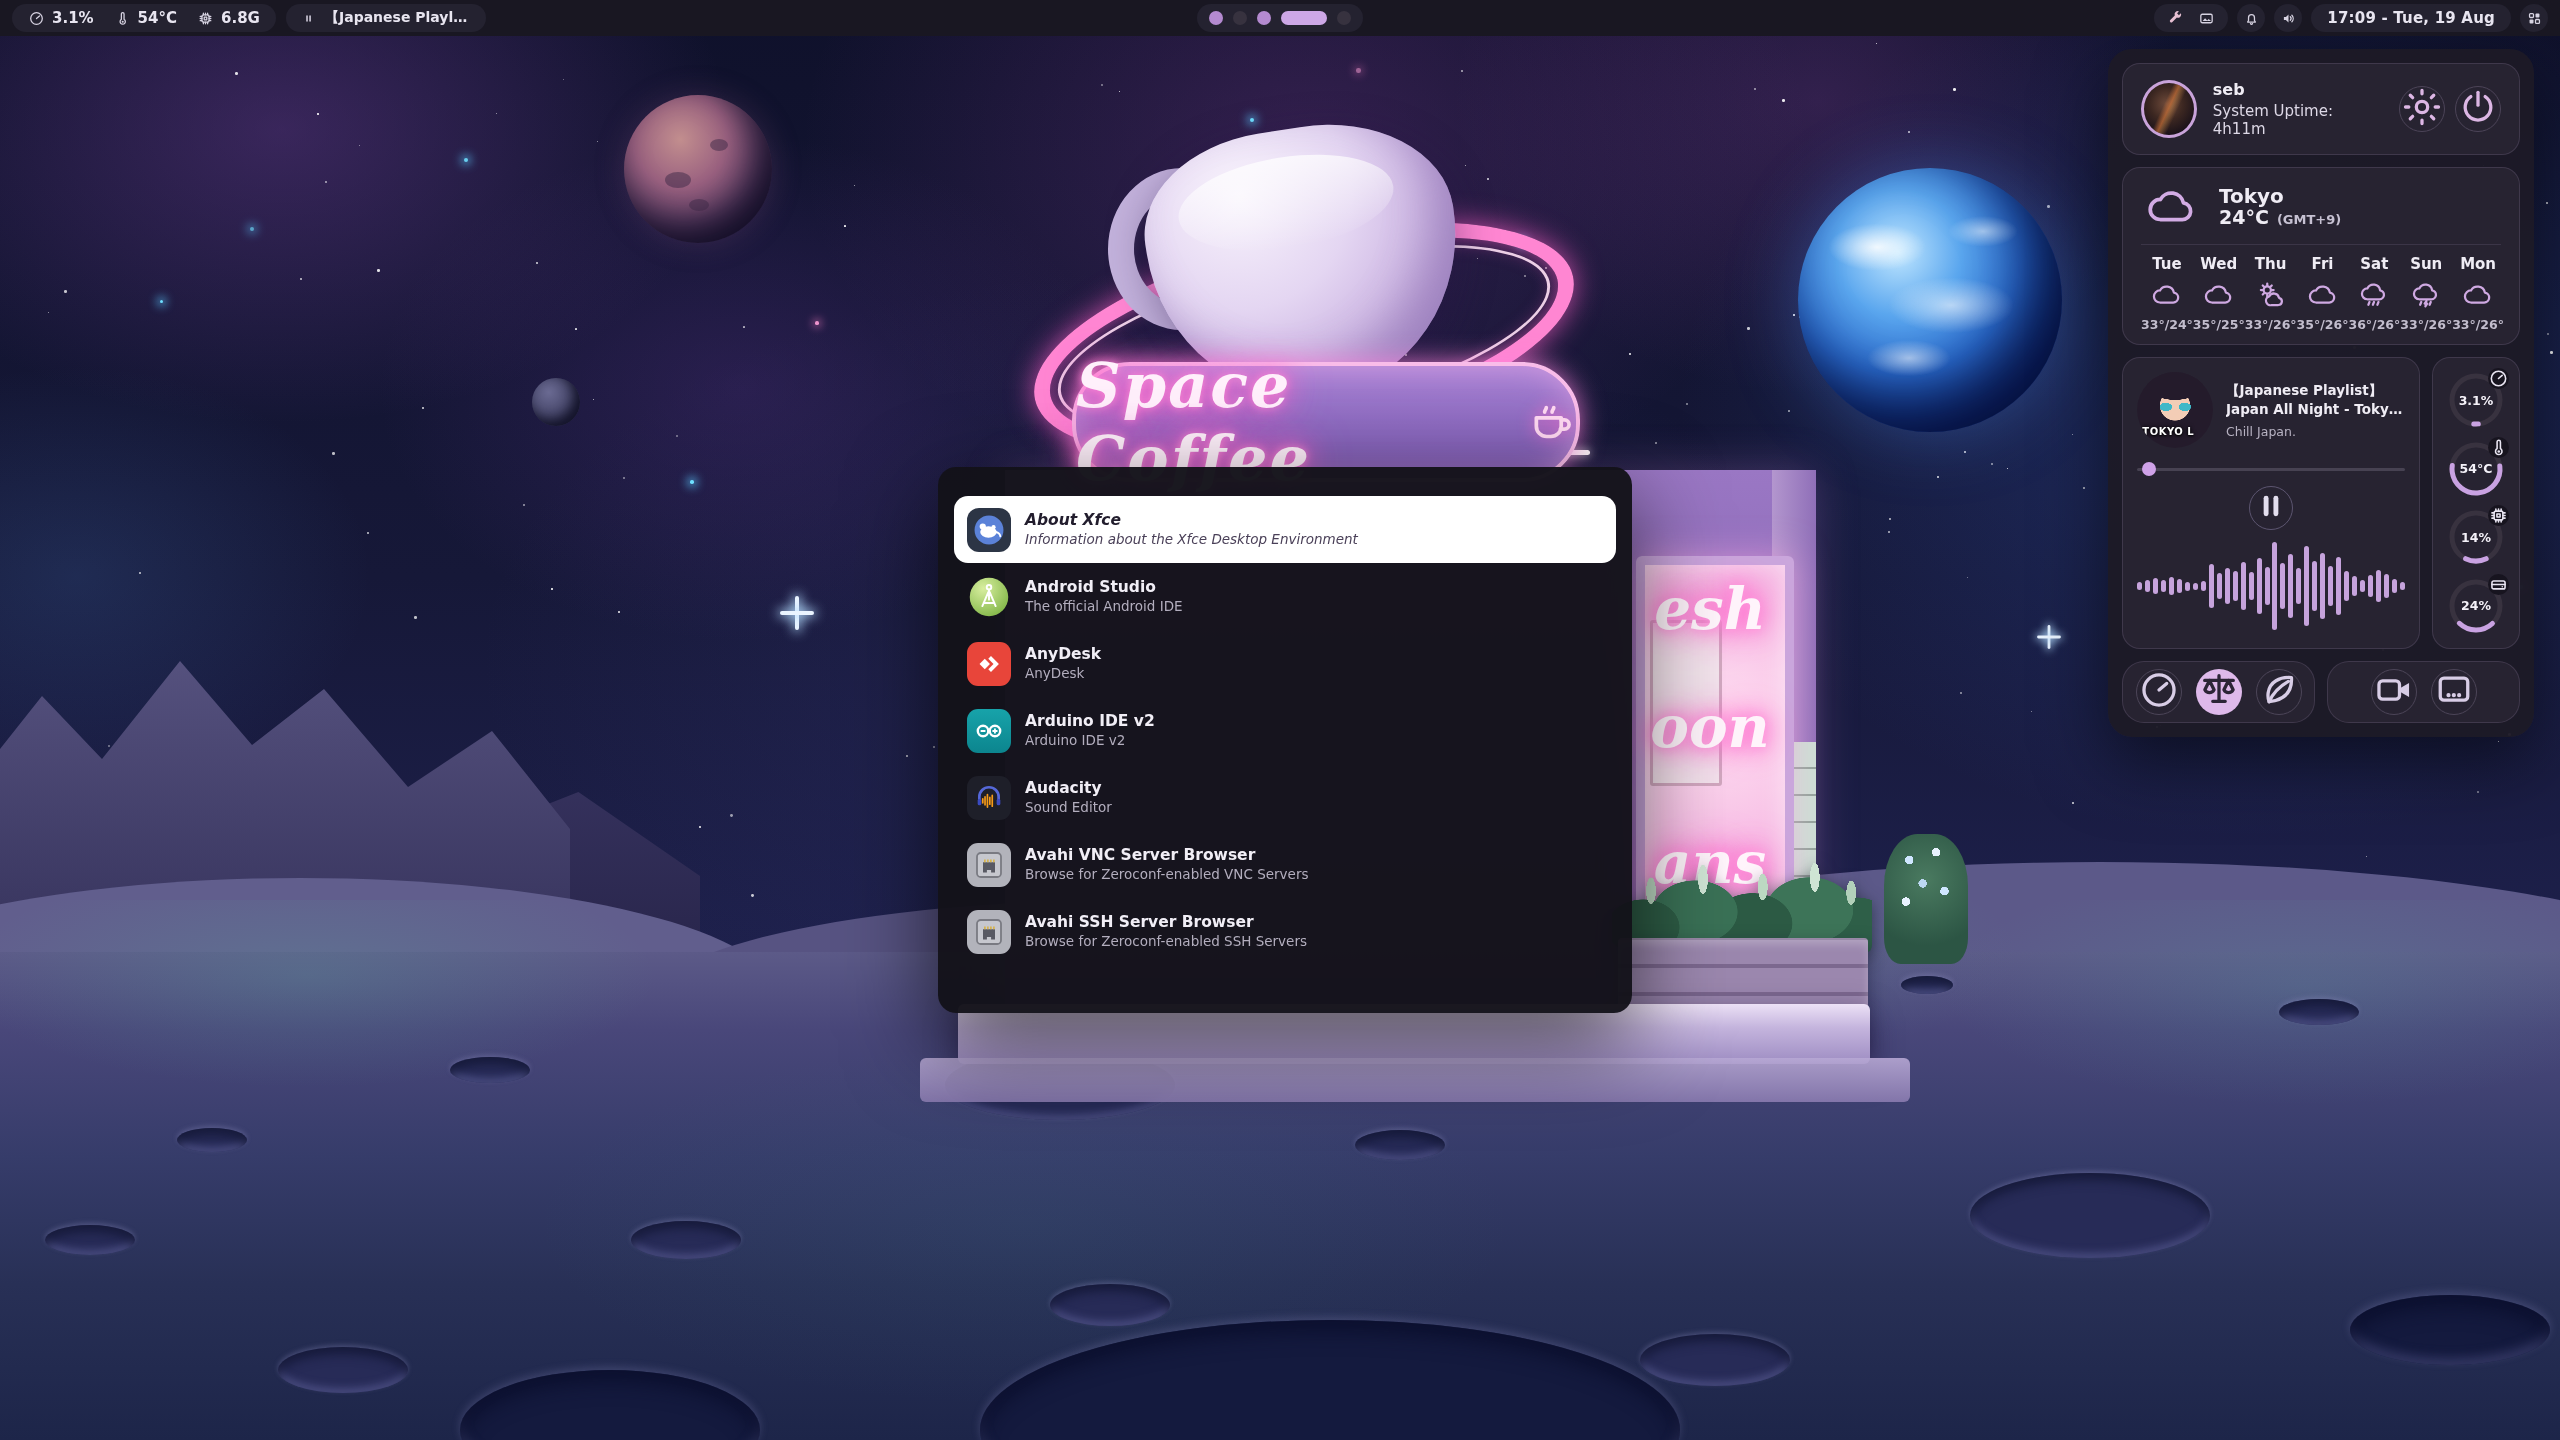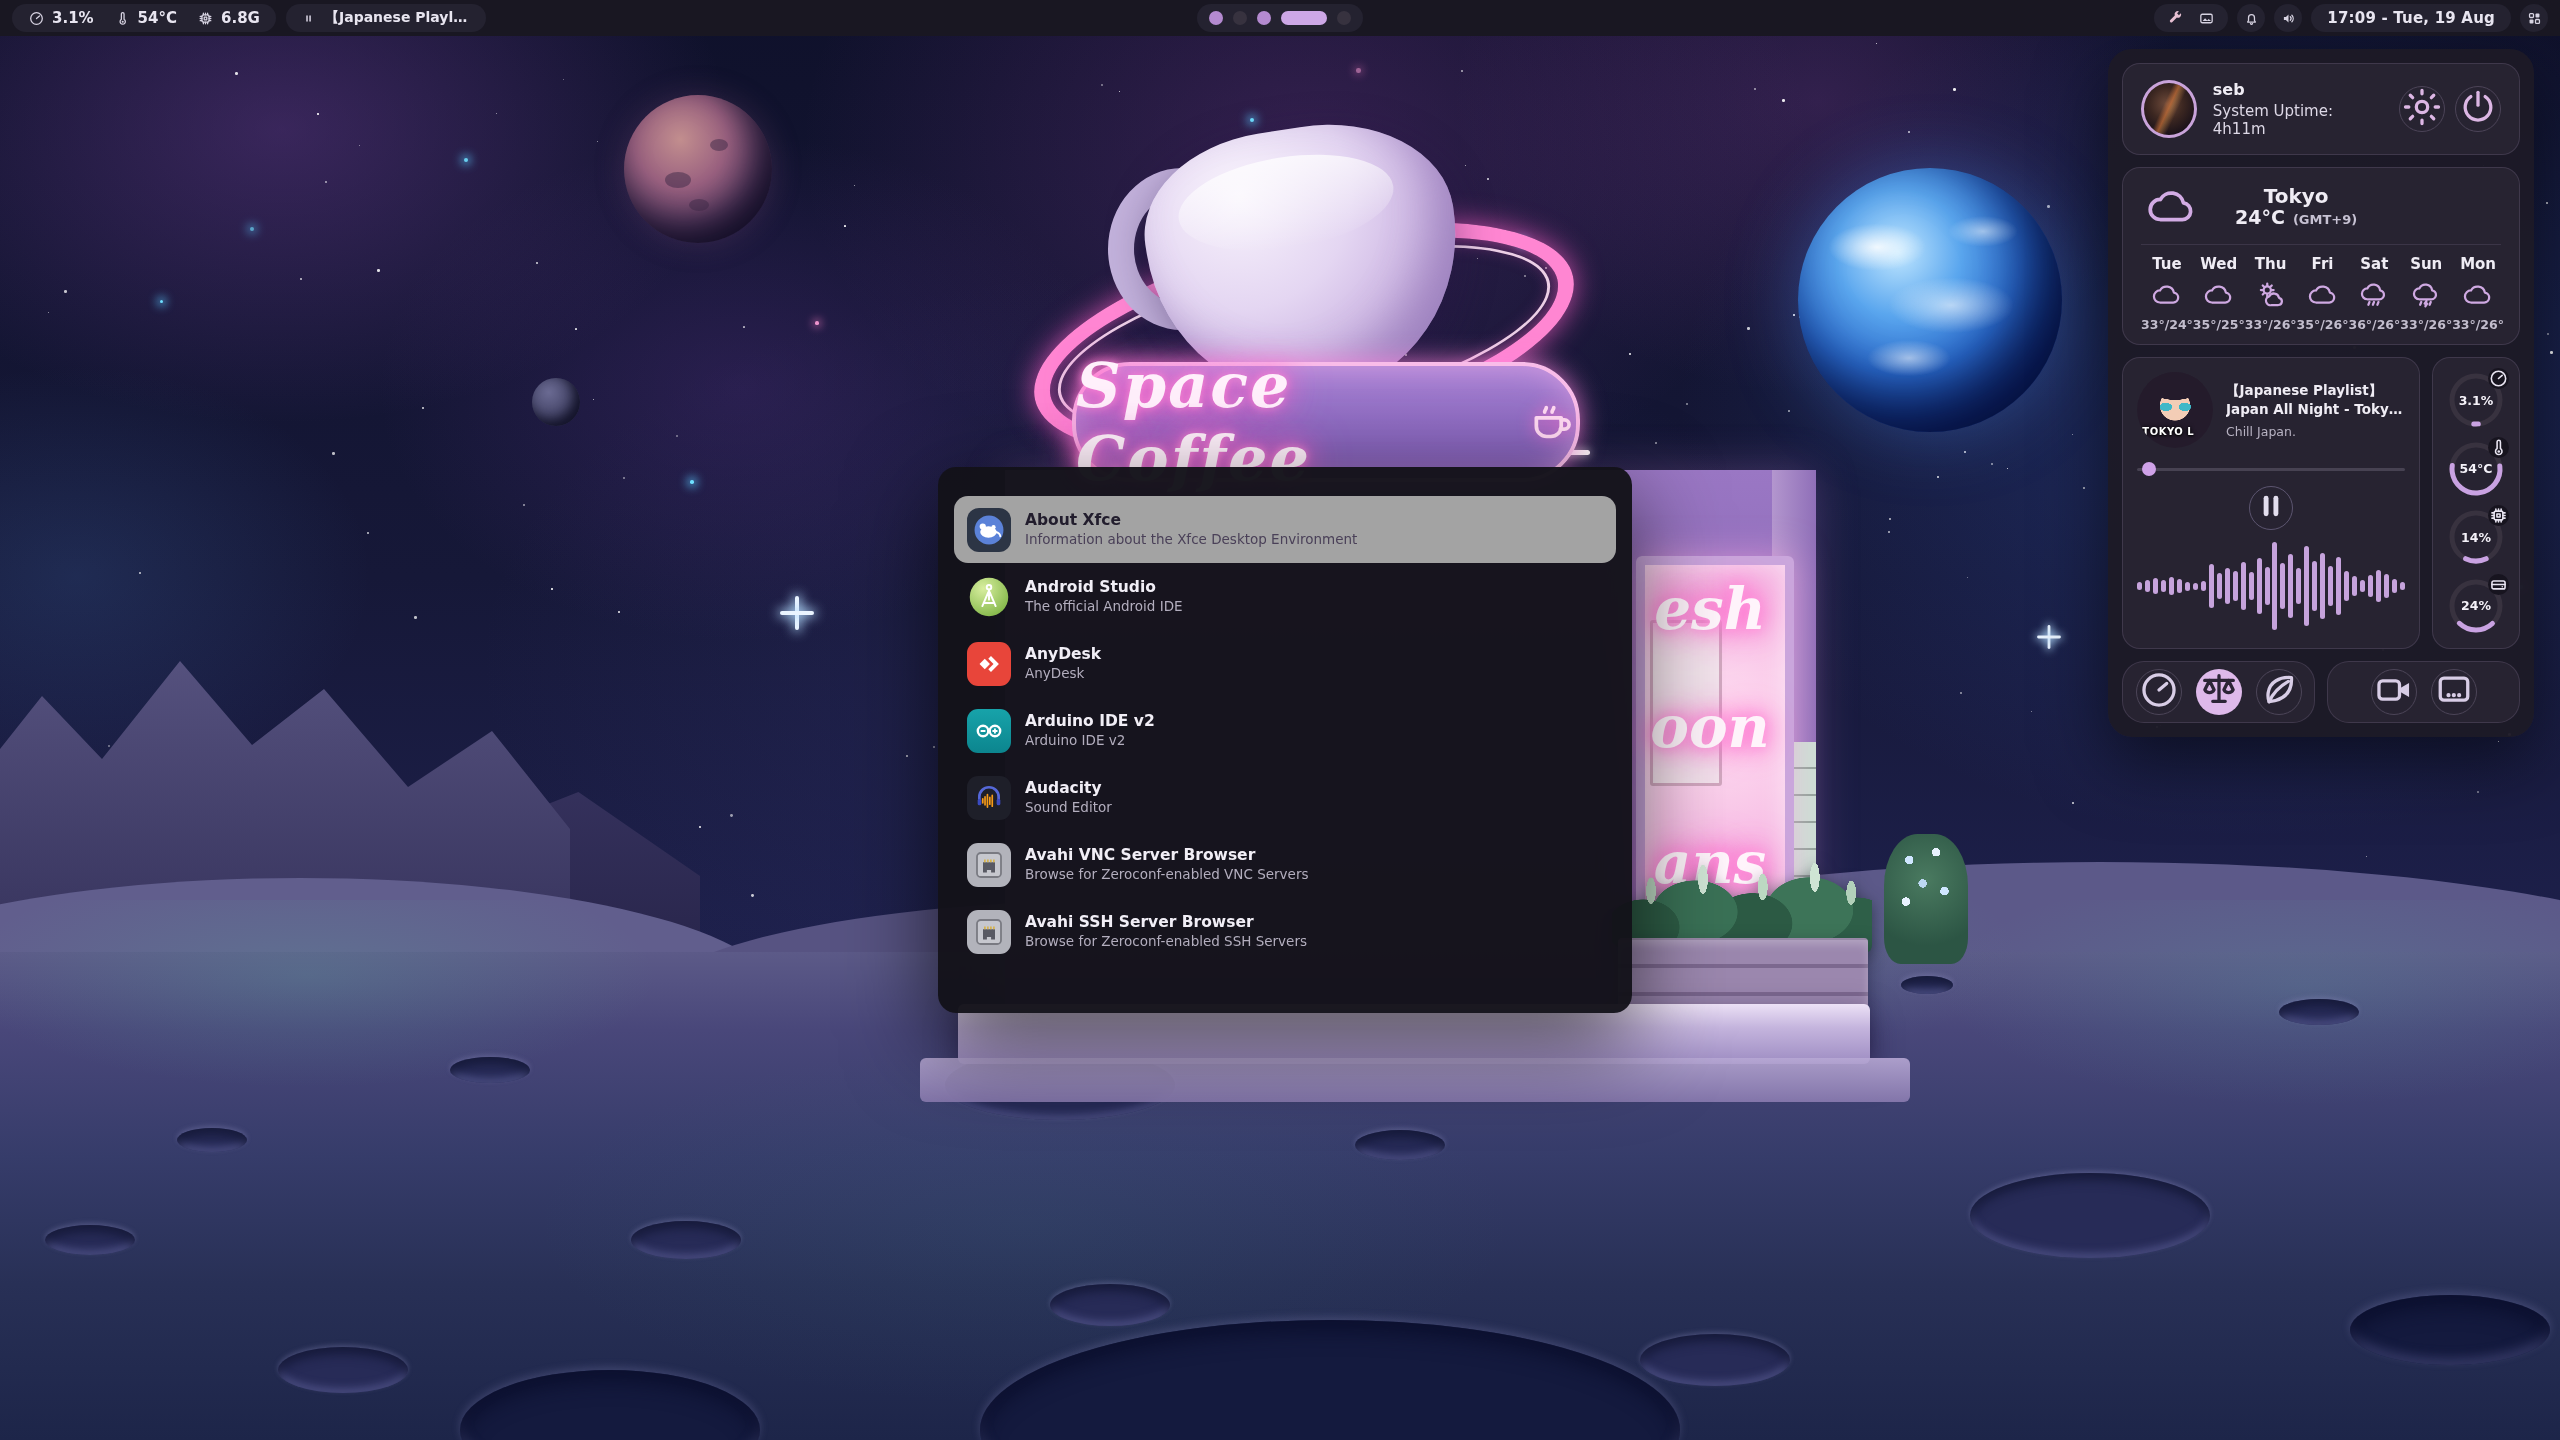--- a/index.html
+++ b/index.html
@@ -165,21 +165,21 @@
   #search-wrap{position:relative;height:46px;}
   #search-input{width:100%;height:46px;box-sizing:border-box;background:transparent;border:2px solid #c9b2da;
     border-radius:23px;outline:none;color:#ece9f2;font-size:15.5px;padding:0 18px 0 46px;
     font-family:"DejaVu Sans","Liberation Sans",sans-serif;}
   #search-input::placeholder{color:#9b96a8;}
   #search-ic{position:absolute;left:17px;top:13px;width:19px;height:19px;color:#b4aec2;}
   #app-list{margin-top:13px;display:flex;flex-direction:column;}
   .app-row{height:67px;border-radius:14px;display:flex;align-items:center;gap:14px;padding:0 13px;box-sizing:border-box;cursor:pointer;}
   .app-row .tt{font-size:15.5px;font-weight:700;color:#f1eef6;line-height:1.3;}
   .app-row .ss{font-size:13.5px;color:#b3aebe;line-height:1.3;margin-top:1px;}
-  .app-row.sel{background:#a3a3a3;}
+  .app-row.sel{background:#ffffff;font-style:italic;}
   .app-row.sel .tt{color:#221d2d;}
   .app-row.sel .ss{color:#4a4058;}
   .ai{width:44px;height:44px;border-radius:12px;flex:0 0 44px;display:flex;align-items:center;justify-content:center;}
   .ai svg{width:34px;height:34px;}
   .ai-xfce{background:#2c3545;}
   .ai-android{background:transparent;}.ai-android svg{width:42px;height:42px;}
   .ai-anydesk{background:#e8453a;border-radius:11px;}
   .ai-arduino{background:linear-gradient(180deg,#17a3aa,#0c858e);border-radius:11px;}
   .ai-audacity{background:#1e1f29;border-radius:11px;}
   .ai-avahi{background:#b2b3bb;border-radius:11px;}.ai-avahi svg{width:36px;height:36px;}
@@ -195,21 +195,21 @@
   #avatar::before{content:"";position:absolute;inset:0;
     background:linear-gradient(115deg,transparent 40%,rgba(225,125,60,.6) 49%,rgba(245,165,85,.35) 53%,transparent 62%);}
   #user-name{font-size:16px;font-weight:700;}
   #user-uptime{font-size:15px;color:#ddd8e6;margin-top:3px;}
   .rbtn{width:44px;height:44px;border-radius:50%;border:1.5px solid #4c4458;display:flex;align-items:center;
     justify-content:center;color:#dcb6e4;cursor:pointer;}
   .rbtn svg{width:21px;height:21px;}
   #user-actions{margin-left:auto;display:flex;gap:10px;}
 
   #weather-card{padding:14px 18px 12px;flex:0 0 auto;}
-  #w-head{display:flex;align-items:center;gap:32px;text-align:center;}
+  #w-head{display:flex;align-items:center;gap:16px;}
   #w-big-ic{width:62px;height:50px;color:#d2abe4;}
   #w-big-ic svg{width:100%;height:100%;}
   #w-city{font-size:20px;font-weight:700;line-height:1.1;}
   #w-temp-row{display:flex;align-items:baseline;gap:8px;}
   #w-temp{font-size:19px;font-weight:700;line-height:1.15;}
   #w-tz{font-size:13px;font-weight:600;color:#c6c1d2;}
   #w-div{height:1px;background:#3b3547;margin:12px 0 10px;}
   #forecast{display:flex;}
   .fc-col{flex:1;display:flex;flex-direction:column;align-items:center;gap:7px;}
   .fc-day{font-size:15px;font-weight:700;}

